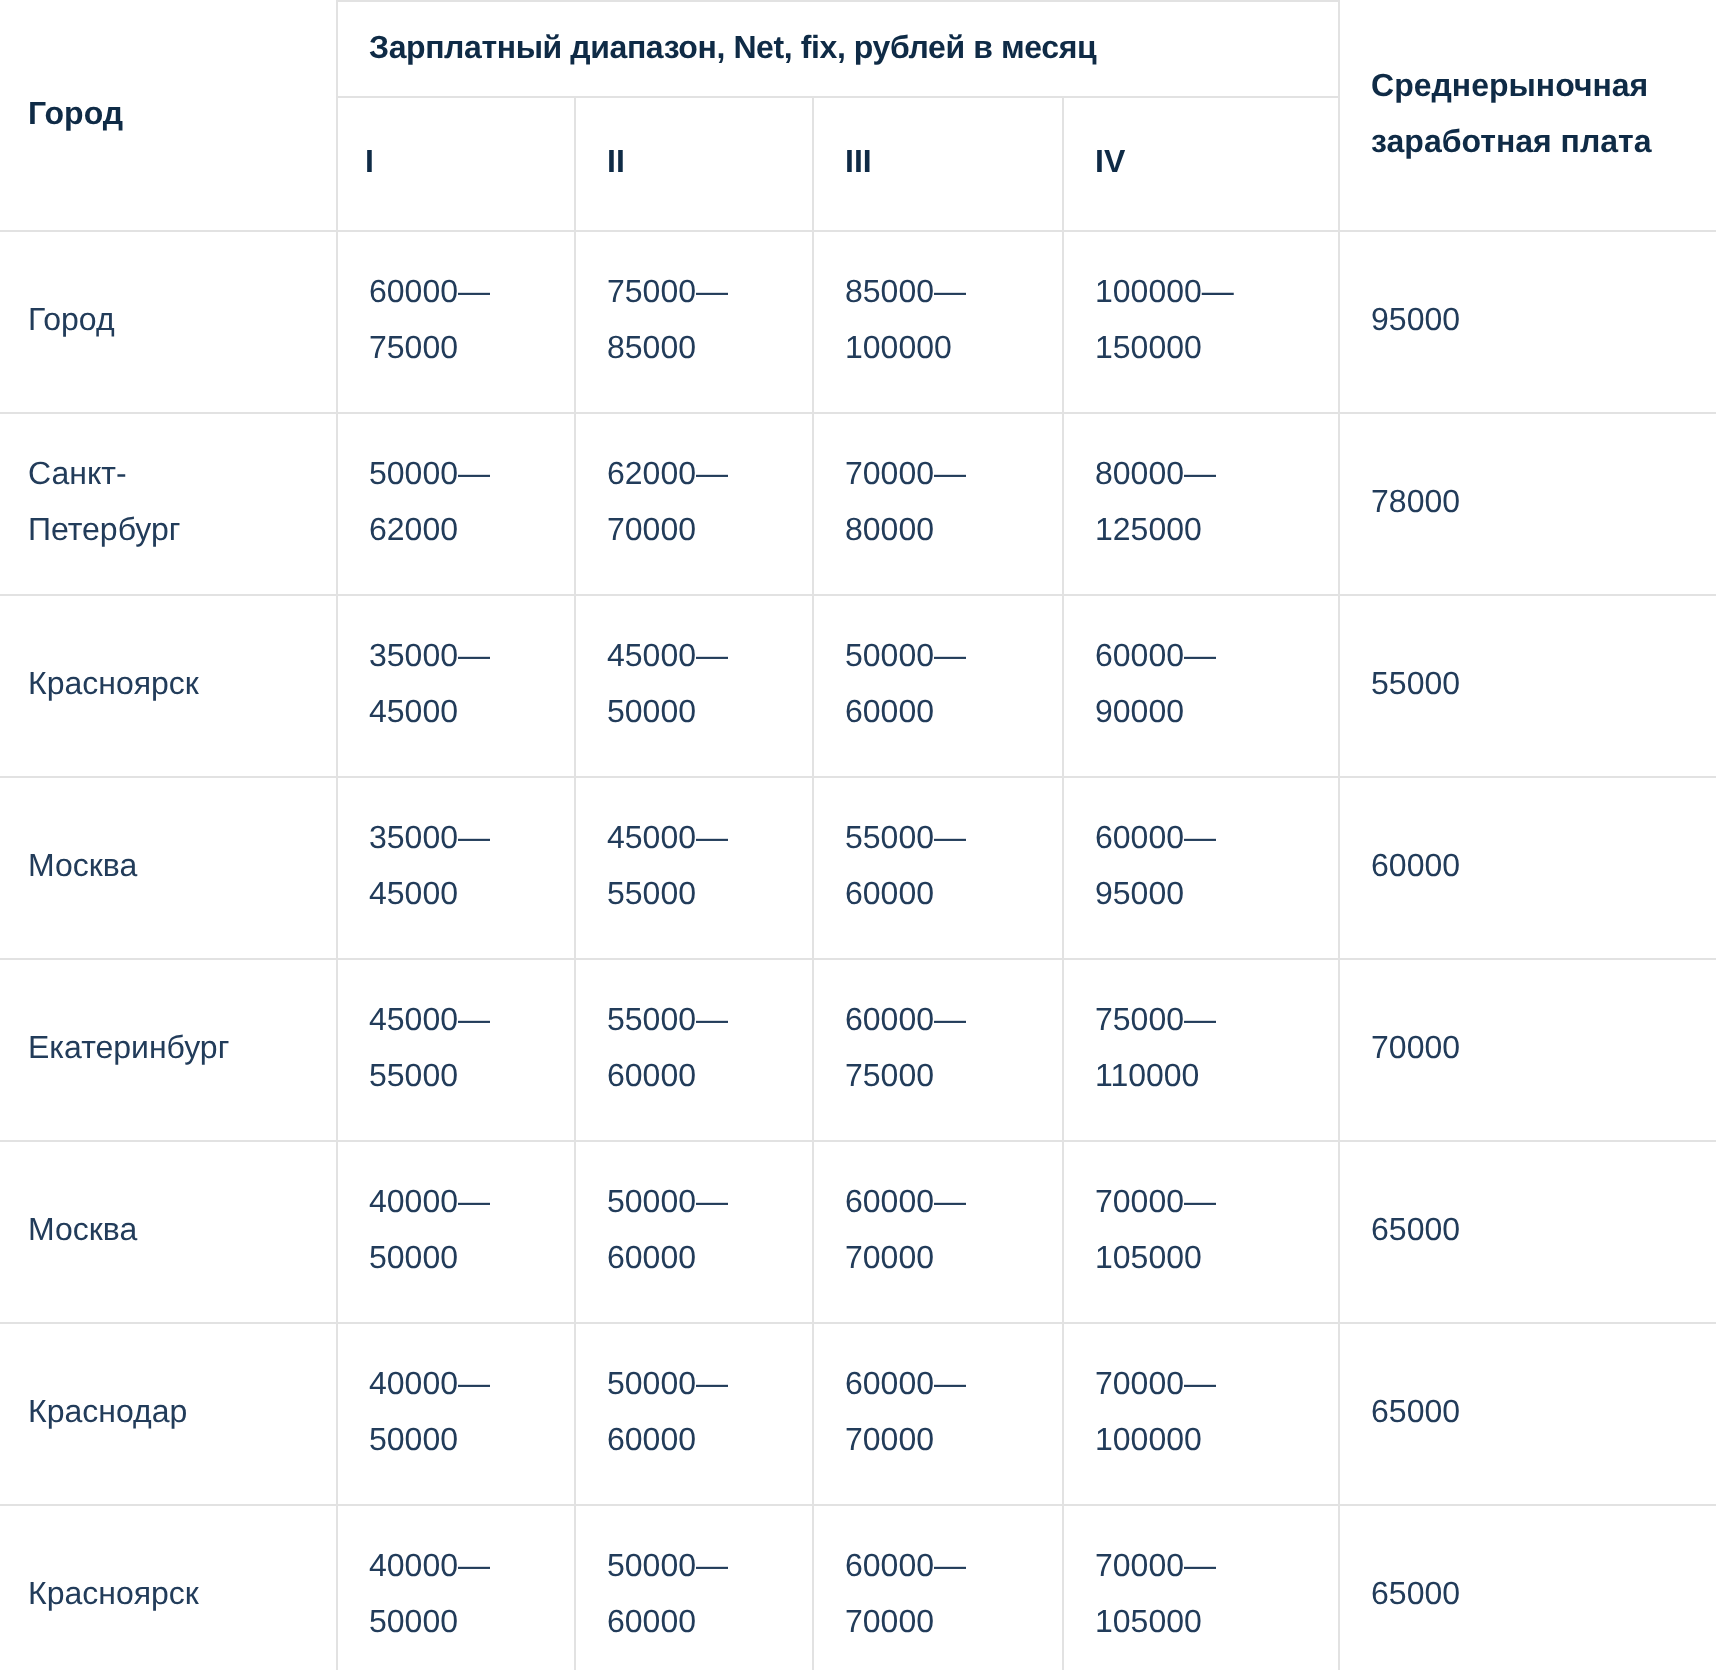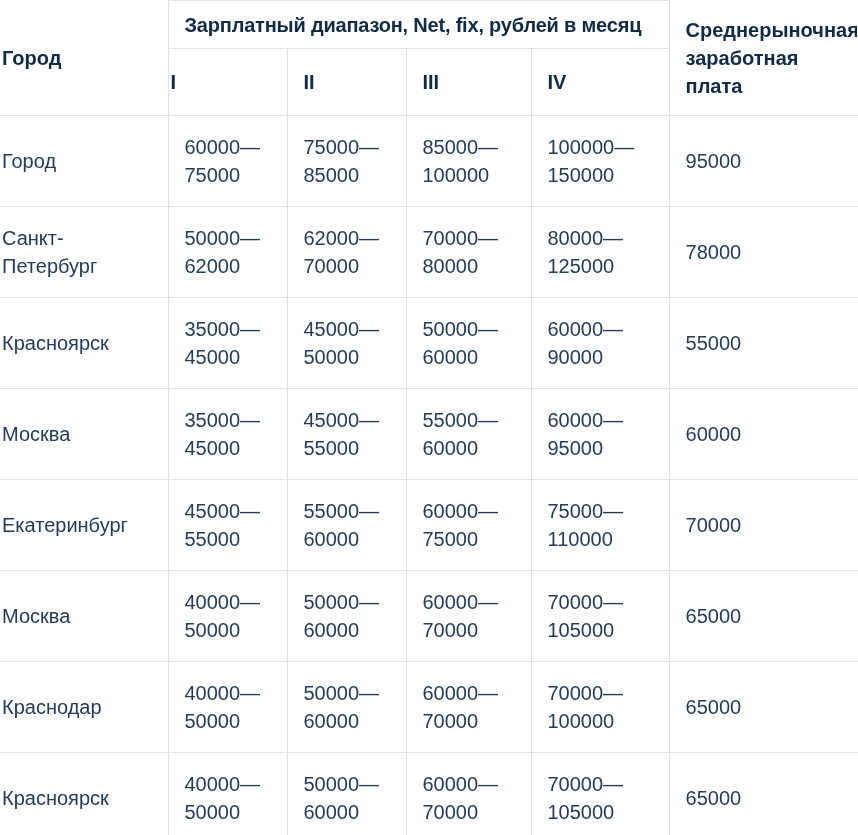--- a/index.html
+++ b/index.html
@@ -17,28 +17,28 @@
     border-collapse: collapse;
     table-layout: fixed;
     width: 858px;
   }
   th, td {
     border: 1px solid #e2e2e2;
     padding: 0 12px 0 16px;
     vertical-align: middle;
     text-align: left;
     white-space: pre-line;
-    font-size: 20px;
+    font-size: 16px;
     line-height: 28px;
     overflow: hidden;
   }
   
   th:first-child, td:first-child {
     border-left: none;
-    padding-left: 2px;
+    padding-left: 14px;
   }
   
   th.city-h, th.avg-h { border-top: none; border-radius: 14px; }
 
   th {
     font-weight: 700;
     color: #0f2b46;
   }
   th.range-h {
     white-space: nowrap;

